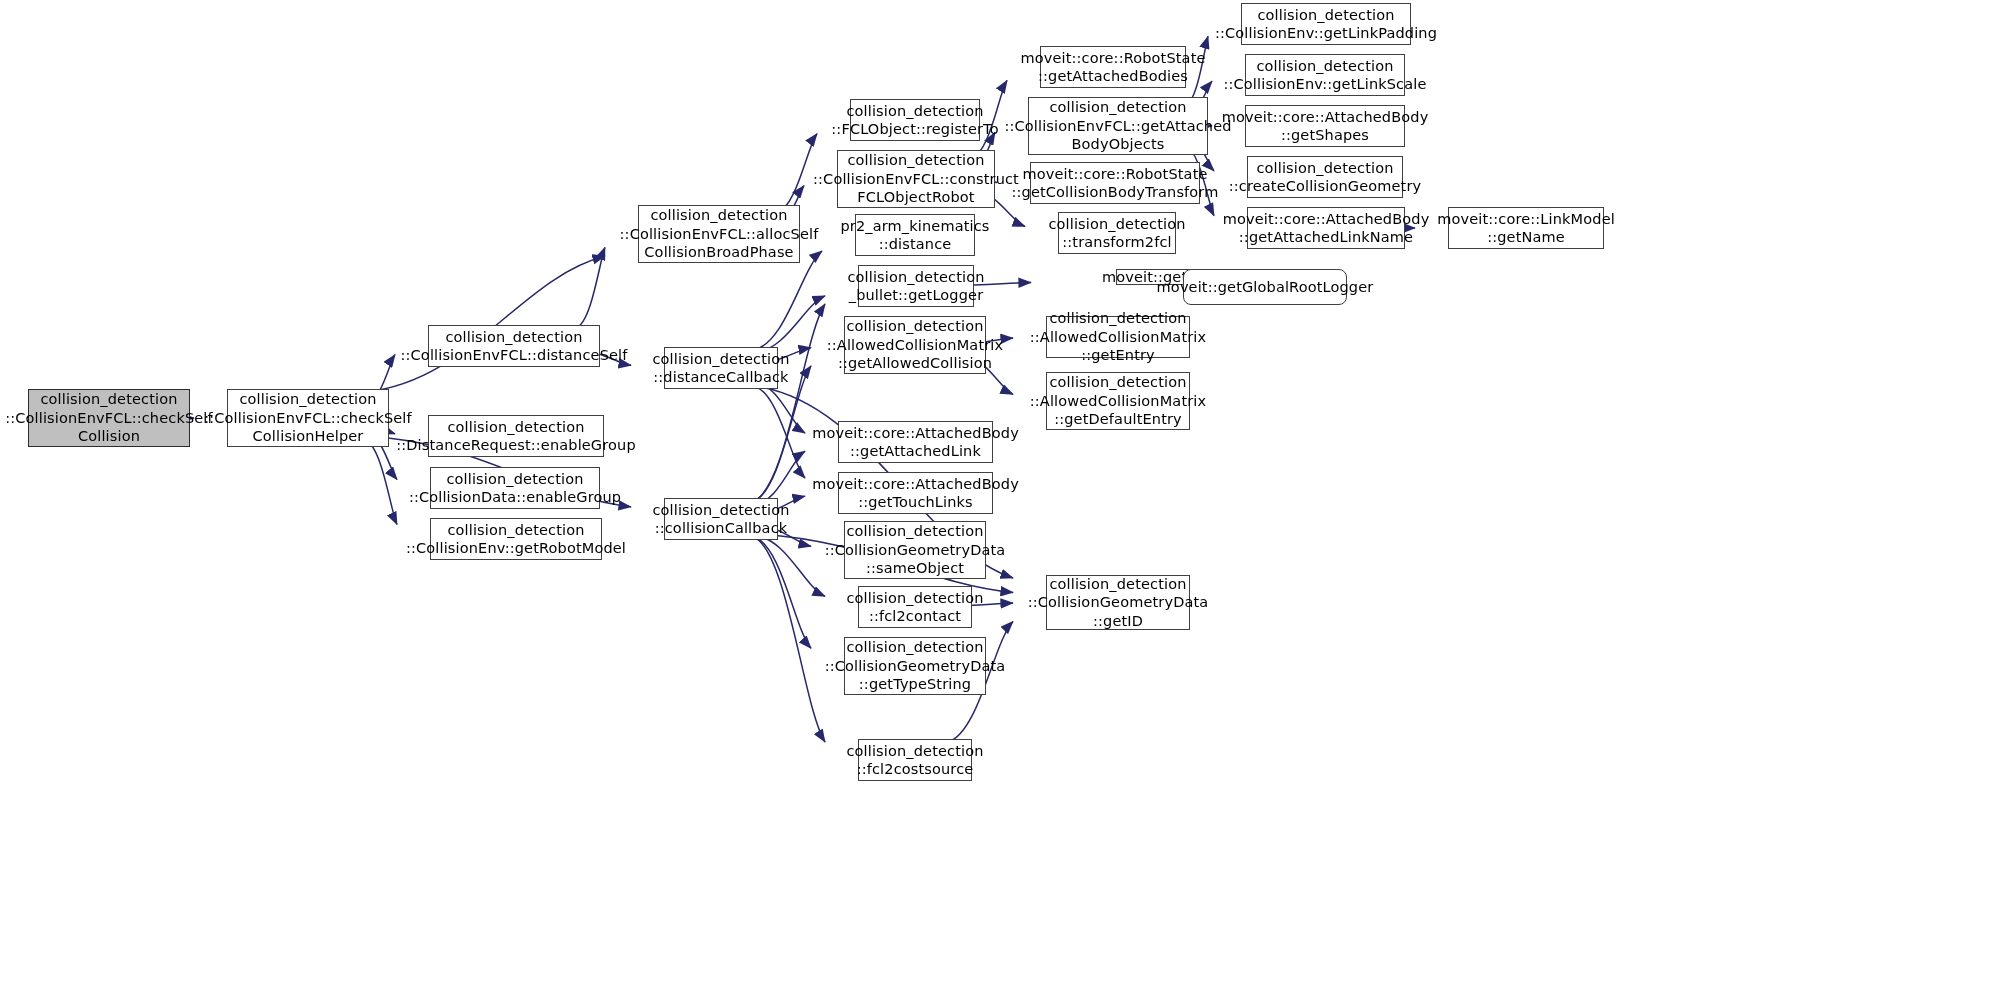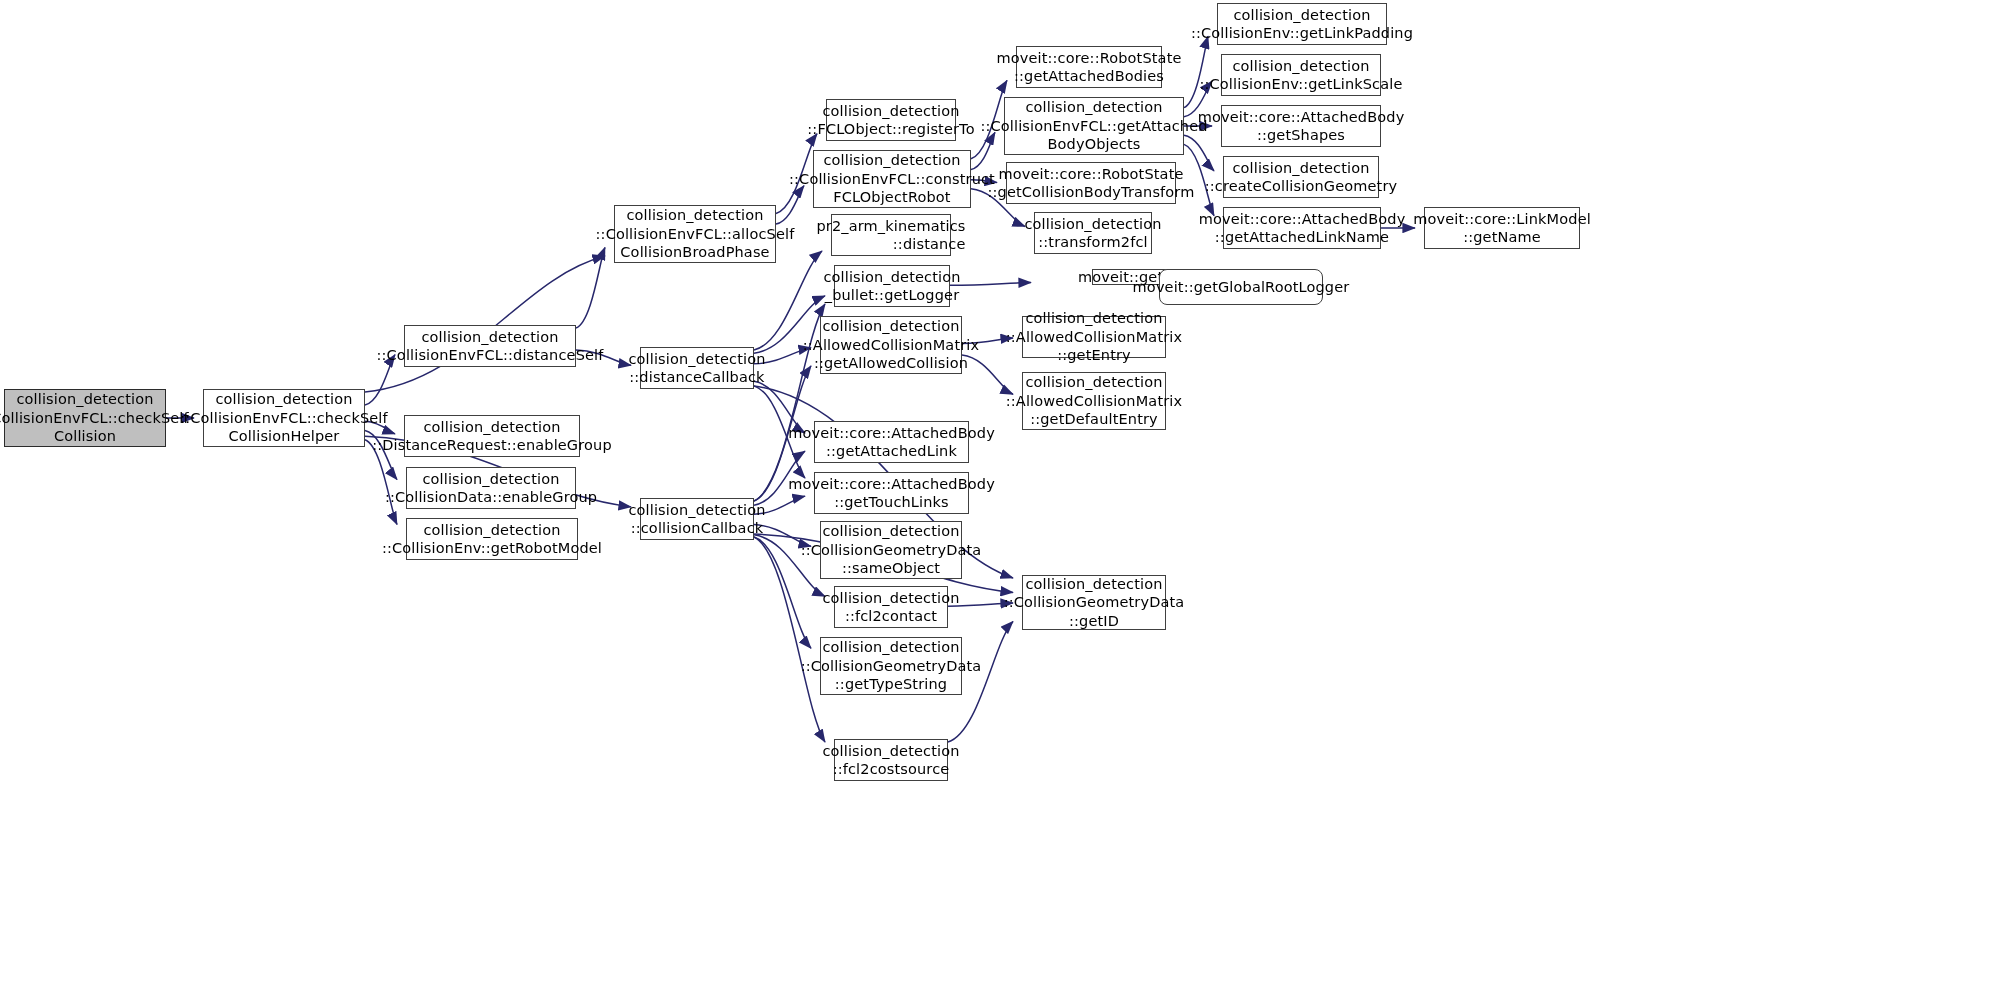--- a/index.html
+++ b/index.html
@@ -15,20 +15,21 @@
     color:#000000;
     display:flex;
     align-items:center;
     justify-content:center;
     text-align:center;
     font-size:14.5px;
     line-height:1.27;
     letter-spacing:0.01em;
     white-space:pre-line;
     padding:1px 21px;
+    margin-left:24px;
   }
   .node.root{background:#bfbfbf;border-color:#2b2b2b;}
 </style>
 </head>
 <body>
 
 <div id="canvas">
   <svg id="edges" viewBox="0 0 2005 993">
     <defs>
       <marker id="arrow" markerWidth="9" markerHeight="7" refX="8.4" refY="3.5" orient="auto" markerUnits="strokeWidth">
@@ -96,21 +97,21 @@
 ::DistanceRequest::enableGroup</div>
       <div class="node" style="left: 406px; top: 467px; width: 170px; height: 42px;">collision_detection
 ::CollisionData::enableGroup</div>
       <div class="node" style="left: 406px; top: 518px; width: 172px; height: 42px;">collision_detection
 ::CollisionEnv::getRobotModel</div>
       <div class="node" style="left: 826px; top: 99px; width: 130px; height: 42px;">collision_detection
 ::FCLObject::registerTo</div>
       <div class="node" style="left: 813px; top: 150px; width: 158px; height: 58px;">collision_detection
 ::CollisionEnvFCL::construct
 FCLObjectRobot</div>
-      <div class="node" style="left: 831px; top: 214px; width: 120px; height: 42px; text-align: right;">pr2_arm_kinematics
+      <div class="node" style="left: 831px; top: 214px; width: 120px; height: 42px;">pr2_arm_kinematics
 ::distance</div>
       <div class="node" style="left: 834px; top: 265px; width: 116px; height: 42px;">collision_detection
 _bullet::getLogger</div>
       <div class="node" style="left: 820px; top: 316px; width: 142px; height: 58px;">collision_detection
 ::AllowedCollisionMatrix
 ::getAllowedCollision</div>
       <div class="node" style="left: 814px; top: 421px; width: 155px; height: 42px;">moveit::core::AttachedBody
 ::getAttachedLink</div>
       <div class="node" style="left: 814px; top: 472px; width: 155px; height: 42px;">moveit::core::AttachedBody
 ::getTouchLinks</div>

